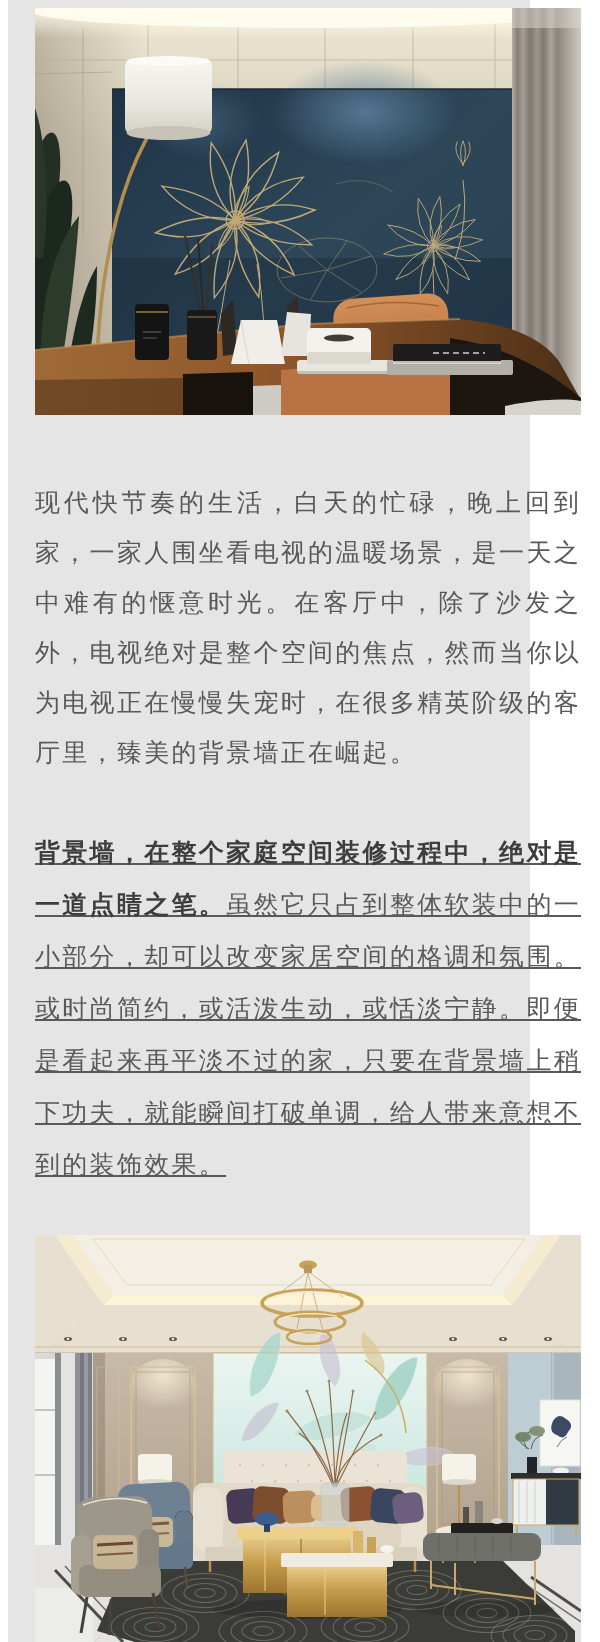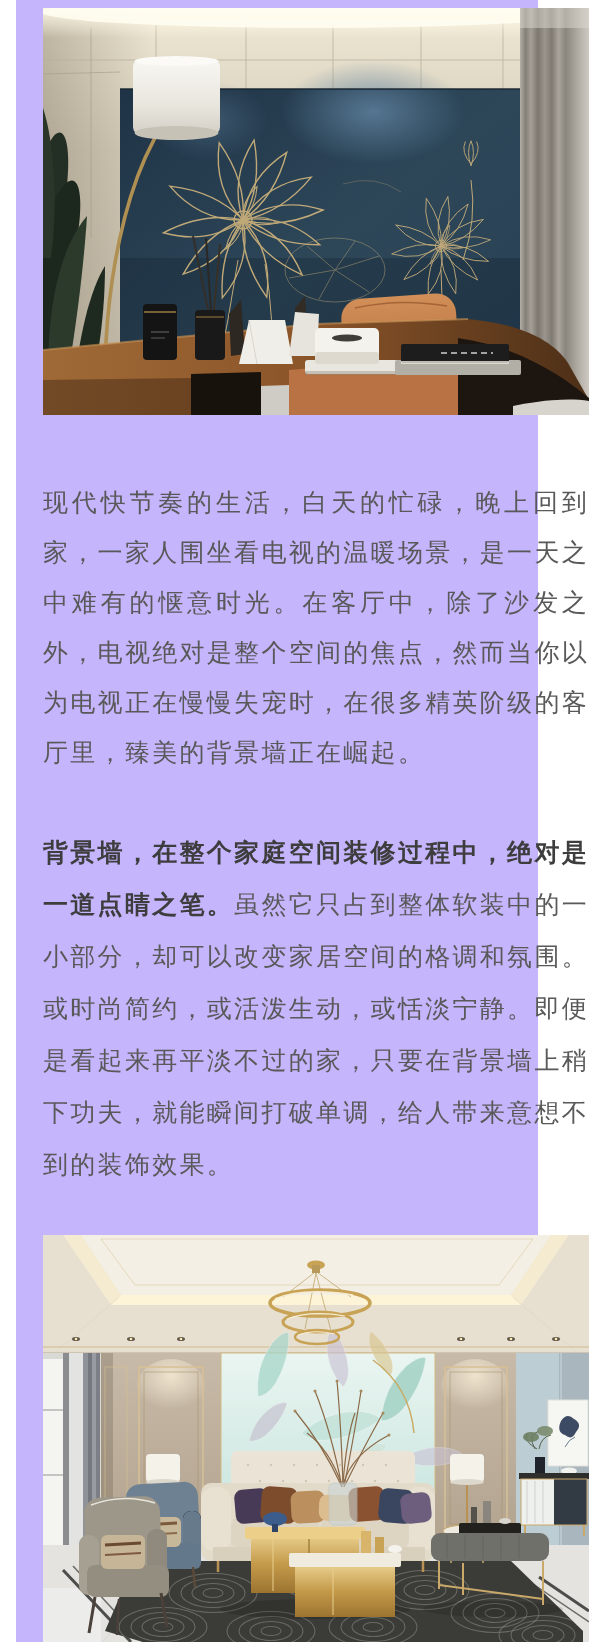--- a/index.html
+++ b/index.html
@@ -1,27 +1,27 @@
 <!DOCTYPE html>
 <html><head>
 <meta charset="utf-8">
 <style>
   * { margin:0; padding:0; box-sizing:border-box; }
   html,body { width:600px; height:1642px; background:#ffffff; overflow:hidden; position:relative;
     font-family:"Liberation Sans", sans-serif; }
-  .page { position:absolute; left:16px; top:0; width:522px; height:1642px; background:#c4b5fd; }
+  .page { position:absolute; left:8px; top:0; width:522px; height:1642px; background:#e5e5e5; }
   .photo { position:absolute; left:27px; width:546px; height:407px; overflow:hidden; }
   .photo svg { display:block; width:546px; height:407px; }
   #photo-top { top:8px; }
   #photo-bottom { top:1235px; }
   .para { position:absolute; left:27px; width:546px; color:#595959;
     font-size:25px; letter-spacing:2.3px; text-align:justify;
     word-break:break-all; line-break:strict; }
   #para1 { top:477px; line-height:50px; }
-  #para2 { top:826px; line-height:52px; }
+  #para2 { top:826px; line-height:52px;text-decoration:underline; }
   #para2 b { color:#3d3d3d; font-weight:700; }
 </style>
 </head>
 <body>
 
 <div class="page">
 
   <figure class="photo" id="photo-top" aria-label="study-room-navy-gold-lotus-background-wall-photo">
     <svg viewBox="0 0 546 407">
       <defs>

